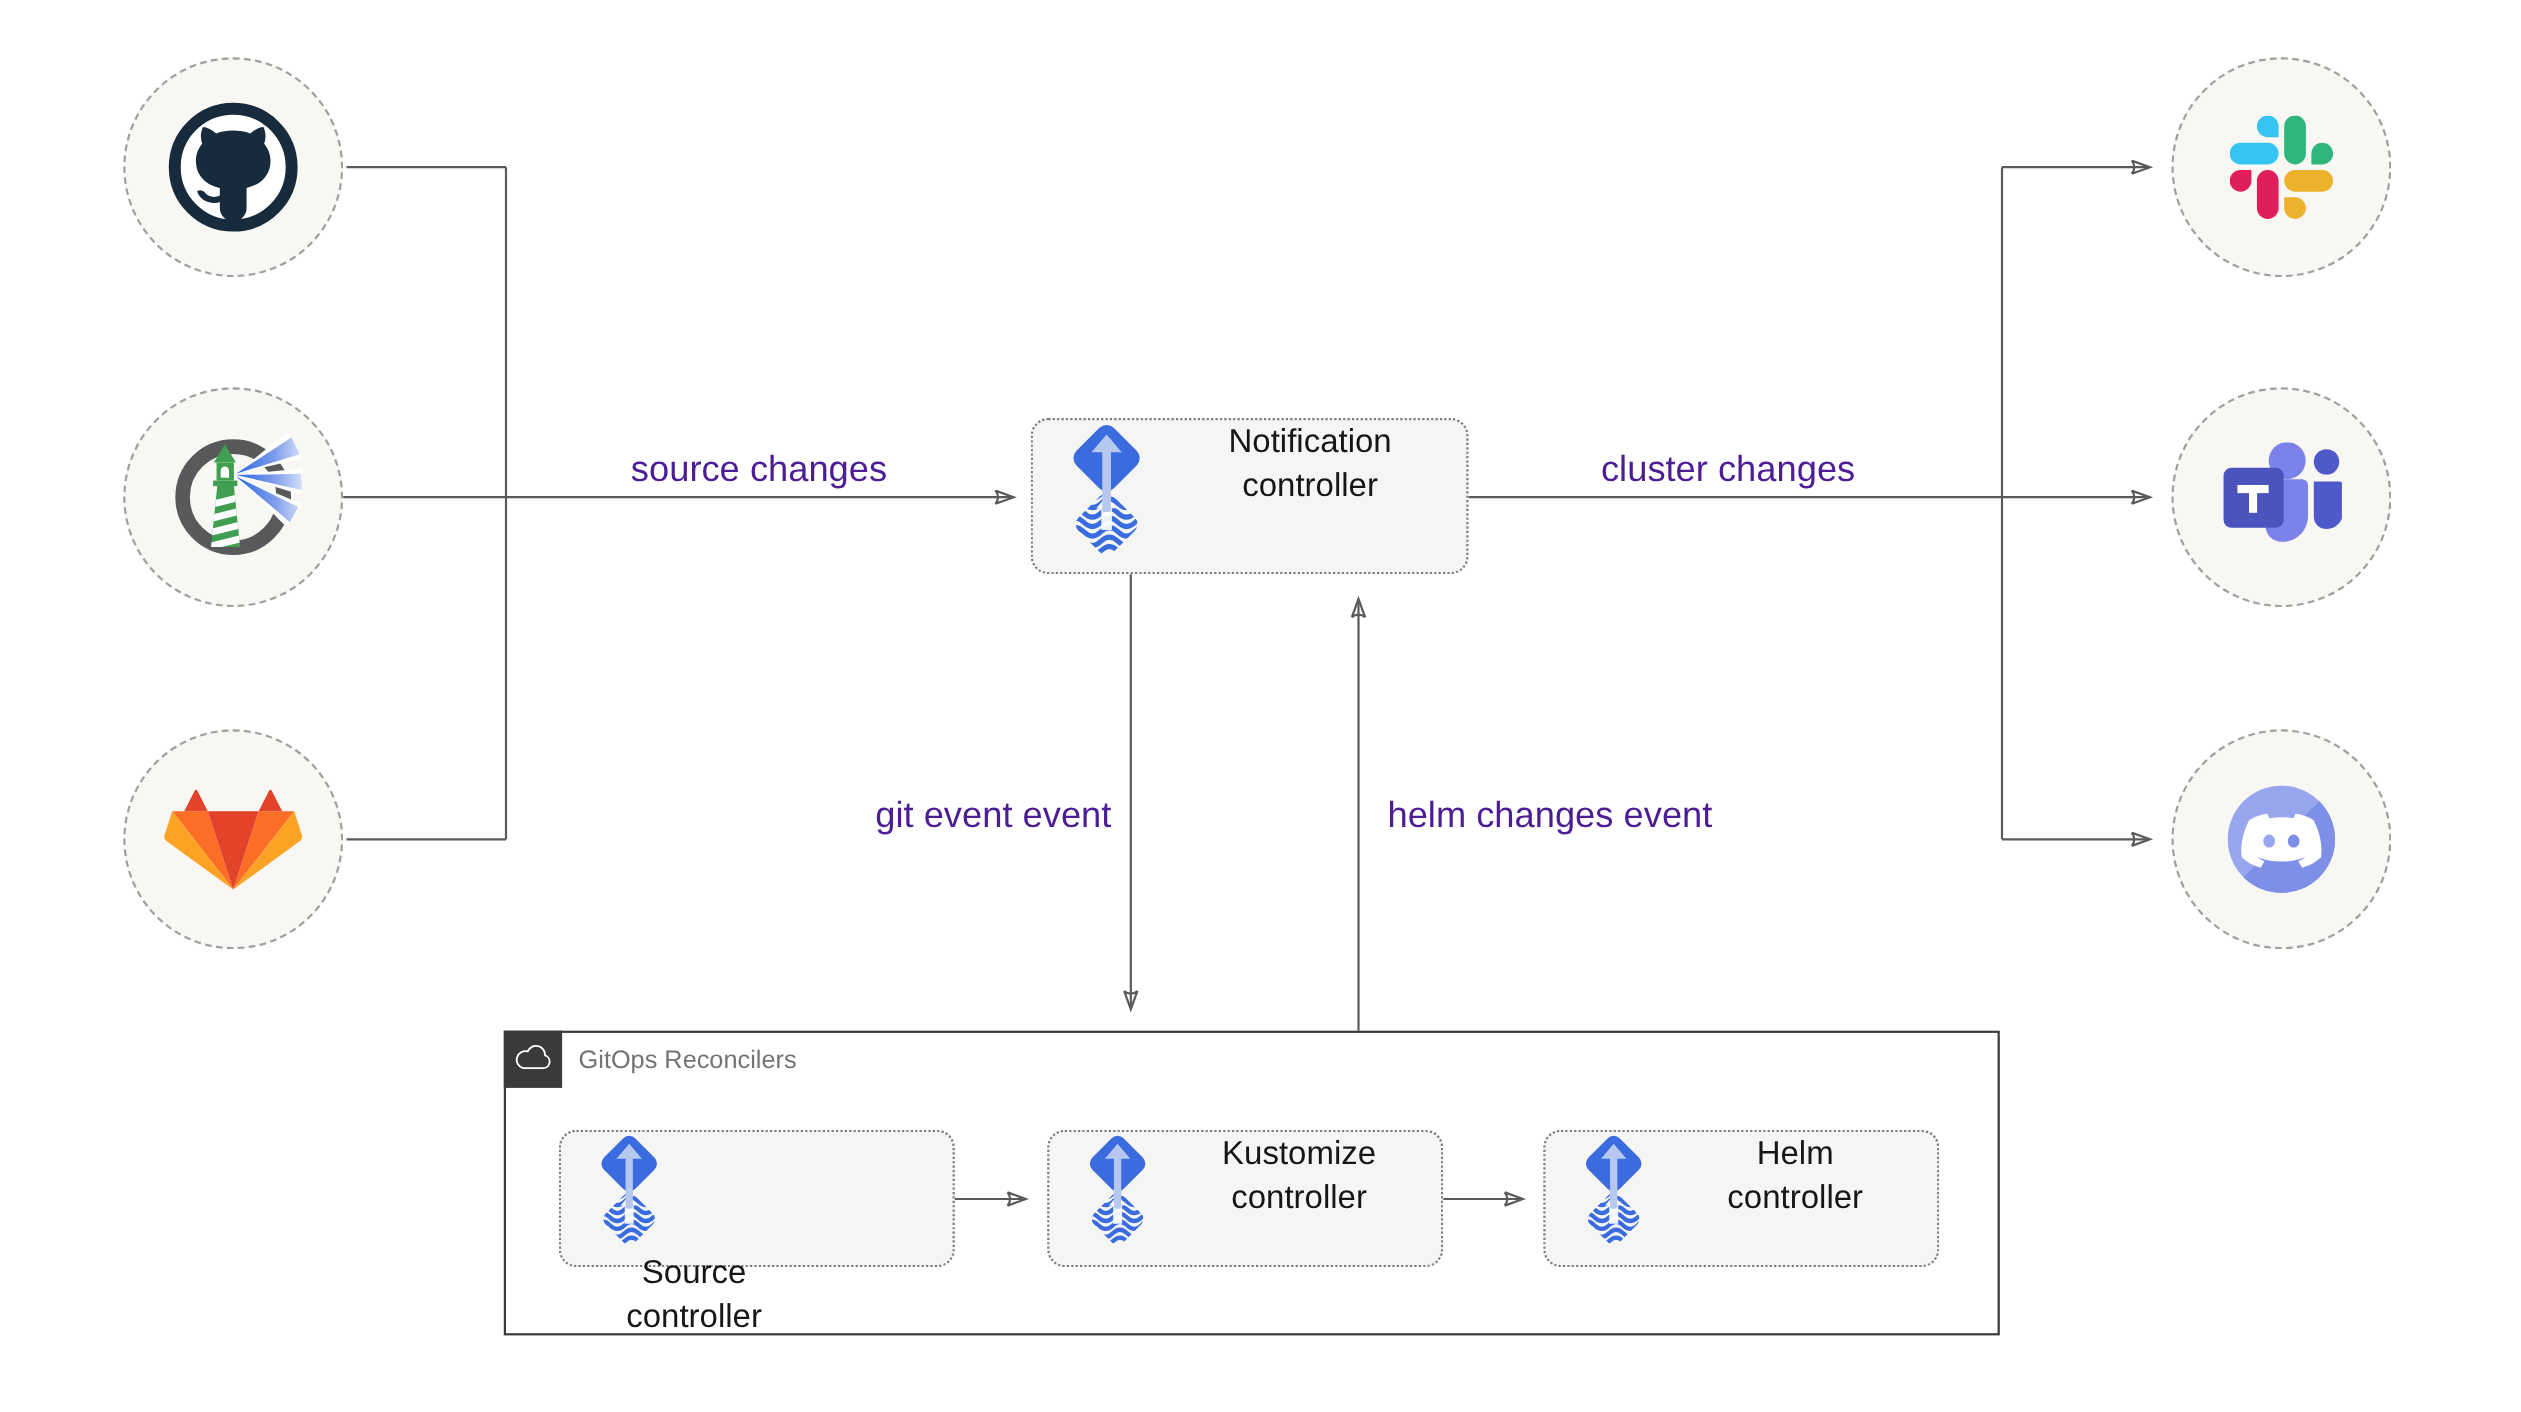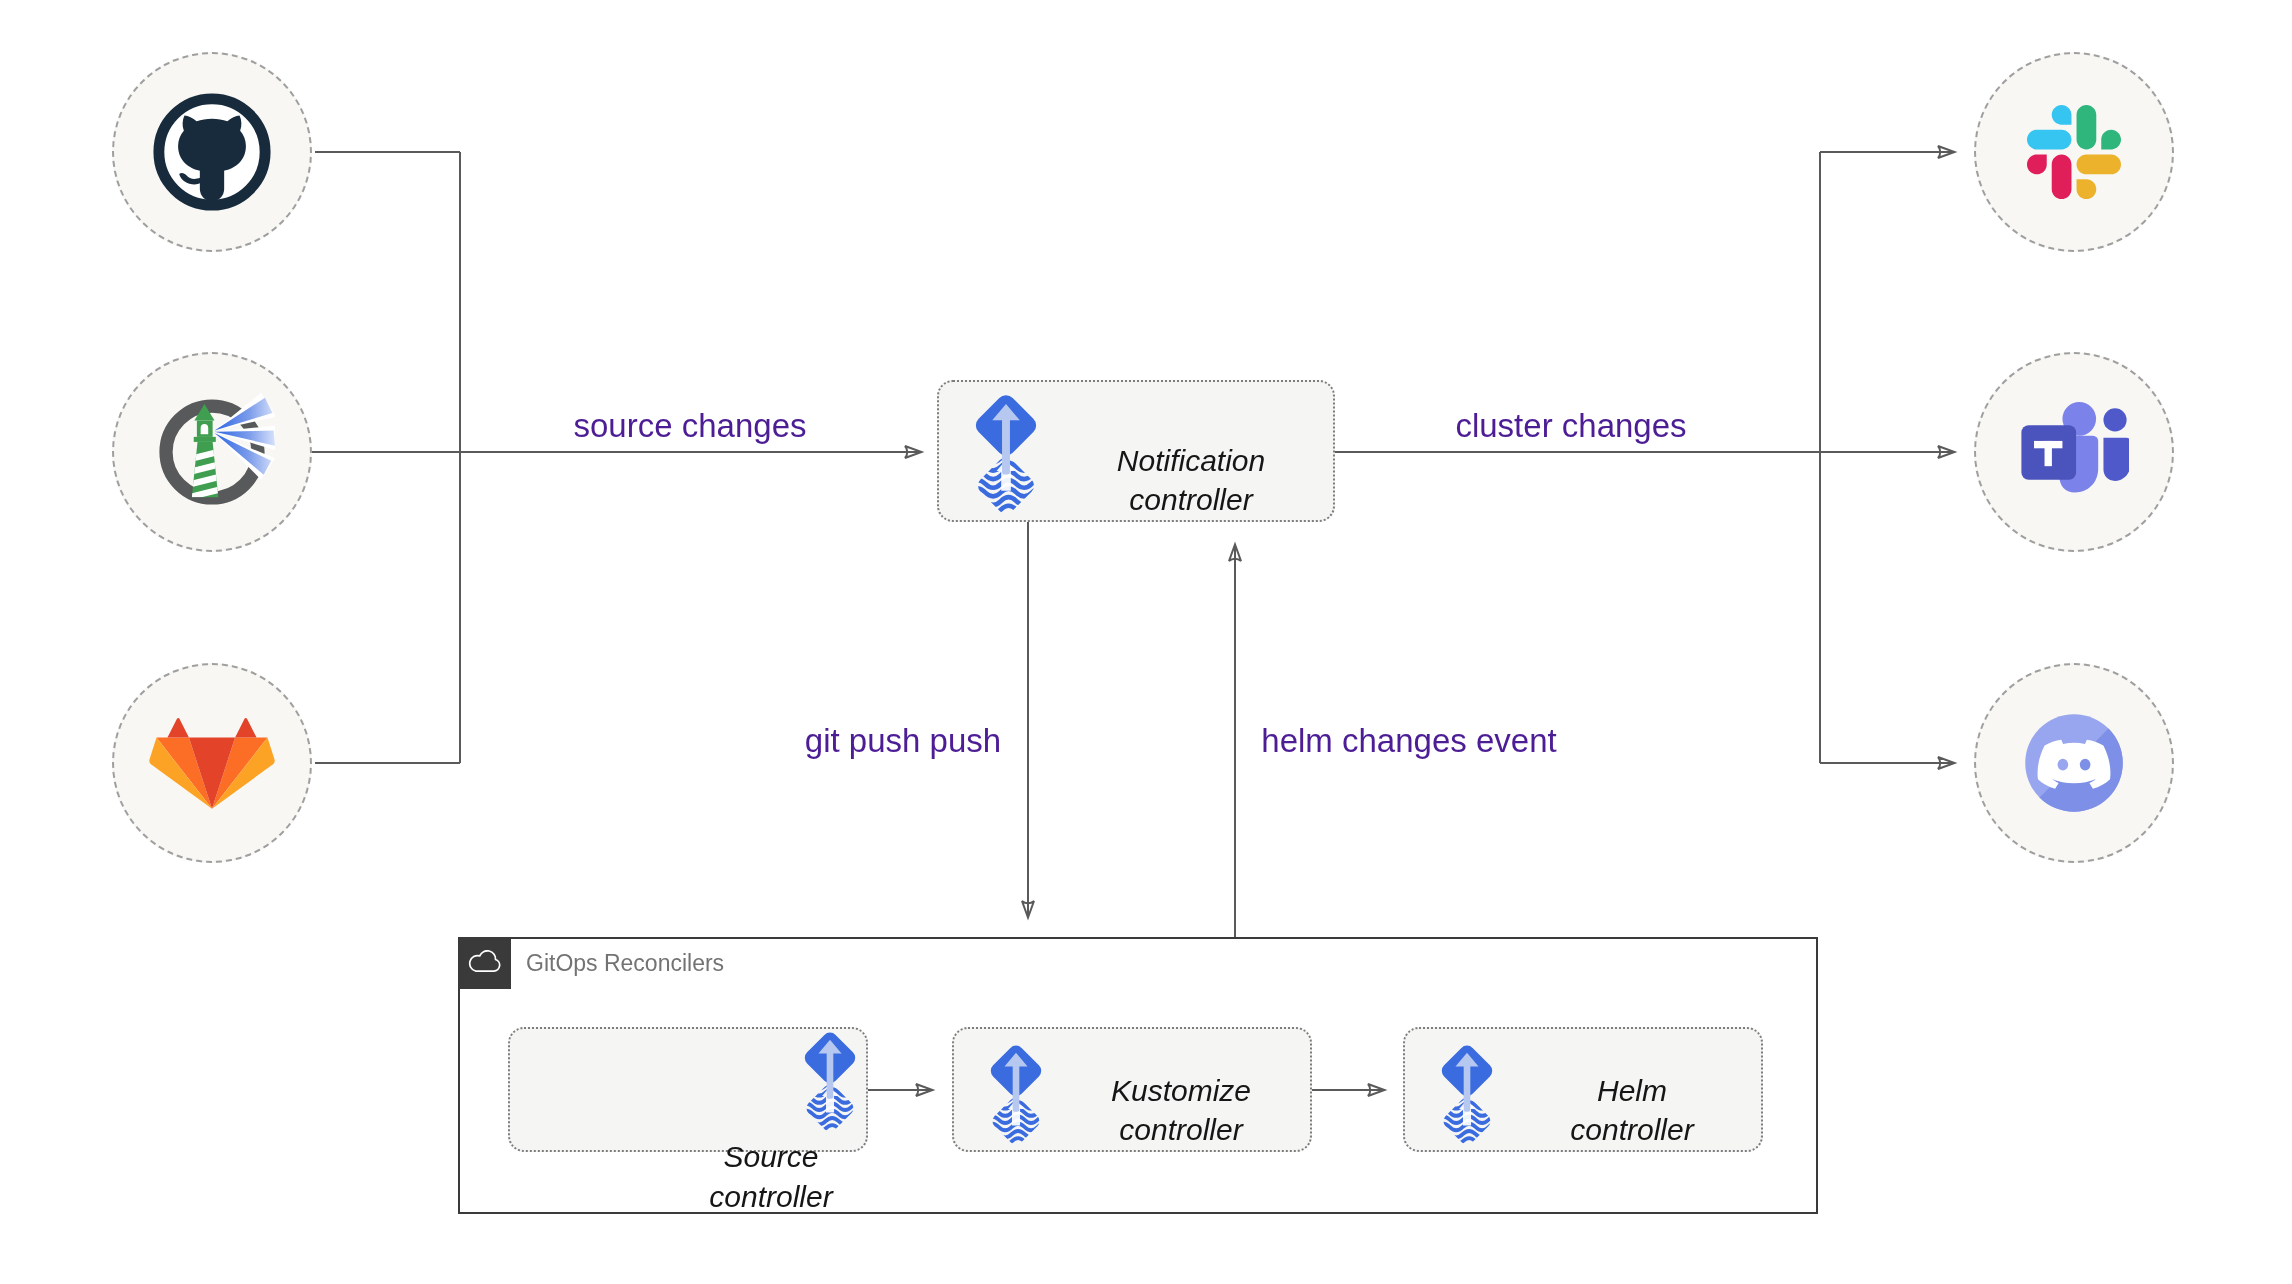--- a/index.html
+++ b/index.html
@@ -5,21 +5,21 @@
   html,body{margin:0;padding:0;background:#ffffff;}
   .canvas{position:relative;width:2292px;height:1284px;background:#ffffff;overflow:hidden;
           font-family:"Liberation Sans","DejaVu Sans",sans-serif;}
   svg.wires{position:absolute;left:0;top:0;z-index:1;}
   .wires path{stroke:#5a5a5a;stroke-width:2;fill:none;}
 
   .circle{position:absolute;width:200px;height:200px;border:2px dashed #9f9f9f;border-radius:50%;
           background:#f8f7f4;display:flex;align-items:center;justify-content:center;z-index:2;box-sizing:border-box;}
 
   .box{position:absolute;background:#f5f5f4;border:2px dotted #7d7d7d;border-radius:16px;
-       display:flex;align-items:flex-end;z-index:3;box-sizing:border-box;font-style:italic;}
+       display:flex;align-items:flex-start;z-index:3;box-sizing:border-box;}
   .box .label-wrap{flex:1;display:flex;justify-content:center;}
   .node-label{font-size:30px;line-height:1.32;color:#161616;text-align:center;max-width:190px;}
 
   #notification-box{left:937px;top:380px;width:398px;height:142px;padding-left:24px;}
   #source-box{left:508px;top:1027px;width:360px;height:125px;padding-left:26px;flex-direction:column;}
   #kustomize-box{left:952px;top:1027px;width:360px;height:125px;padding-left:26px;}
   #helm-box{left:1403px;top:1027px;width:360px;height:125px;padding-left:26px;}
   #notification-box .flux-slot svg{width:86px;height:129px;}
   #source-box .flux-slot svg,#kustomize-box .flux-slot svg,#helm-box .flux-slot svg{width:72px;height:108px;}
   .flux-slot{display:block;line-height:0;}
@@ -260,16 +260,16 @@
     <rect x="45.4" y="31" width="9.2" height="66" rx="3" fill="#b6c8ef"></rect>
   </svg>
 </span>
     <span class="label-wrap">
         <span class="node-label">Kustomize controller</span>
       </span>
   </div>
 
   <div class="edge-label" style="left:690px;top:426px">source changes</div>
   <div class="edge-label" style="left:1571px;top:426px">cluster changes</div>
-  <div class="edge-label" style="left:903px;top:741px">git push push</div>
+  <div class="edge-label" style="left:903px;top:741px">git event event</div>
   <div class="edge-label" style="left:1409px;top:741px">helm changes event</div>
 
 </div>
 
 </body></html>

